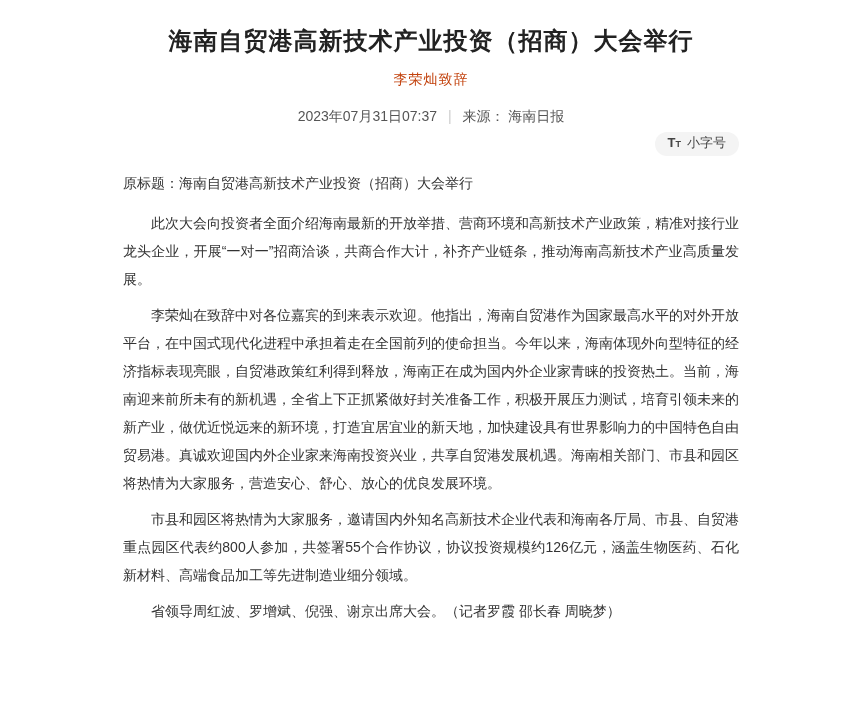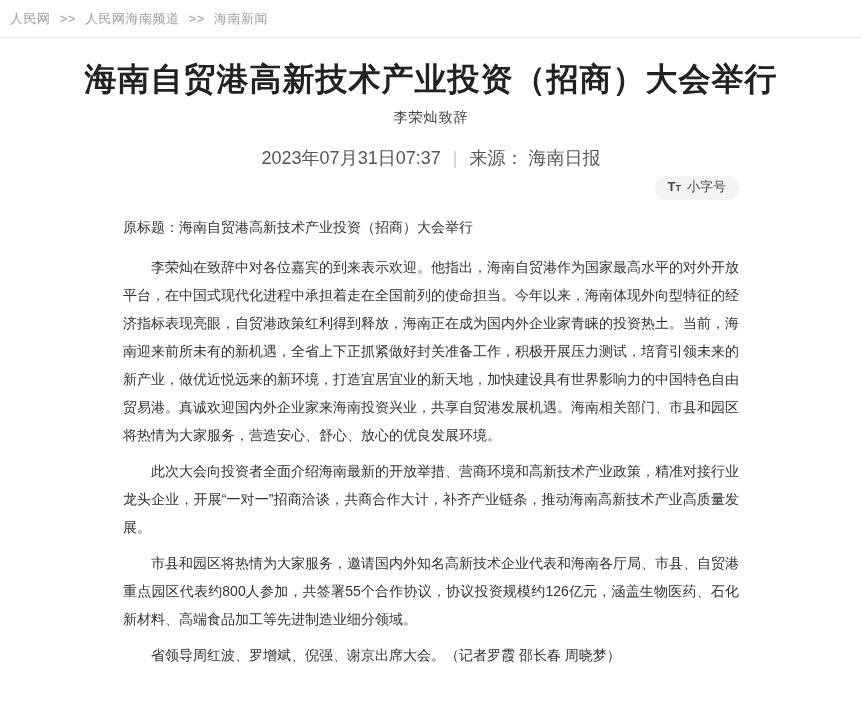--- a/index.html
+++ b/index.html
@@ -34,35 +34,35 @@
     padding: 0 5px;
   }
   
   .article-head {
     text-align: center;
     padding-top: 24px;
   }
   .article-title {
     margin: 0 auto;
     width: 700px;
-    font-size: 32px;
+    font-size: 24px;
     line-height: 34px;
     font-weight: bold;
     color: #222222;
     letter-spacing: 1px;
   }
   .article-subtitle {
     margin-top: 13px;
     font-size: 14px;
-    color: #404040;
+    color: #c2410c;
     letter-spacing: 1px;
   }
   .article-meta {
     margin-top: 19px;
-    font-size: 18px;
+    font-size: 14px;
     color: #555555;
     text-align: center;
   }
   .article-meta .meta-sep {
     color: #cccccc;
     padding: 0 7px;
   }
   
   .toolbar {
     width: 616px;
@@ -99,27 +99,20 @@
   .article-body p.no-indent {
     text-indent: 0;
     margin-bottom: 12px;
   }
 </style>
 </head>
 <body>
 
 <div class="page">
 
-  <div class="breadcrumb">
-    <span class="crumb">人民网</span>
-    <span class="crumb-sep">&gt;&gt;</span>
-    <span class="crumb">人民网海南频道</span>
-    <span class="crumb-sep">&gt;&gt;</span>
-    <span class="crumb">海南新闻</span>
-  </div>
 
   <div class="article-head">
     <h1 class="article-title">海南自贸港高新技术产业投资（招商）大会举行</h1>
     <div class="article-subtitle">李荣灿致辞</div>
     <div class="article-meta">
       <span>2023年07月31日07:37</span>
       <span class="meta-sep">|</span>
       <span>来源：</span>
       <span>海南日报</span>
     </div>
@@ -128,19 +121,19 @@
   <div class="toolbar">
     <span class="font-size-pill">
       <span class="tt-big">T</span>
       <span class="tt-small">T</span>
       <span>小字号</span>
     </span>
   </div>
 
   <div class="article-body">
     <p class="no-indent">原标题：海南自贸港高新技术产业投资（招商）大会举行</p>
+    <p>此次大会向投资者全面介绍海南最新的开放举措、营商环境和高新技术产业政策，精准对接行业龙头企业，开展“一对一”招商洽谈，共商合作大计，补齐产业链条，推动海南高新技术产业高质量发展。</p>
     <p>李荣灿在致辞中对各位嘉宾的到来表示欢迎。他指出，海南自贸港作为国家最高水平的对外开放平台，在中国式现代化进程中承担着走在全国前列的使命担当。今年以来，海南体现外向型特征的经济指标表现亮眼，自贸港政策红利得到释放，海南正在成为国内外企业家青睐的投资热土。当前，海南迎来前所未有的新机遇，全省上下正抓紧做好封关准备工作，积极开展压力测试，培育引领未来的新产业，做优近悦远来的新环境，打造宜居宜业的新天地，加快建设具有世界影响力的中国特色自由贸易港。真诚欢迎国内外企业家来海南投资兴业，共享自贸港发展机遇。海南相关部门、市县和园区将热情为大家服务，营造安心、舒心、放心的优良发展环境。</p>
-    <p>此次大会向投资者全面介绍海南最新的开放举措、营商环境和高新技术产业政策，精准对接行业龙头企业，开展“一对一”招商洽谈，共商合作大计，补齐产业链条，推动海南高新技术产业高质量发展。</p>
     <p>市县和园区将热情为大家服务，邀请国内外知名高新技术企业代表和海南各厅局、市县、自贸港重点园区代表约800人参加，共签署55个合作协议，协议投资规模约126亿元，涵盖生物医药、石化新材料、高端食品加工等先进制造业细分领域。</p>
     <p>省领导周红波、罗增斌、倪强、谢京出席大会。（记者罗霞 邵长春 周晓梦）</p>
   </div>
 
 </div>
 
 </body></html>

